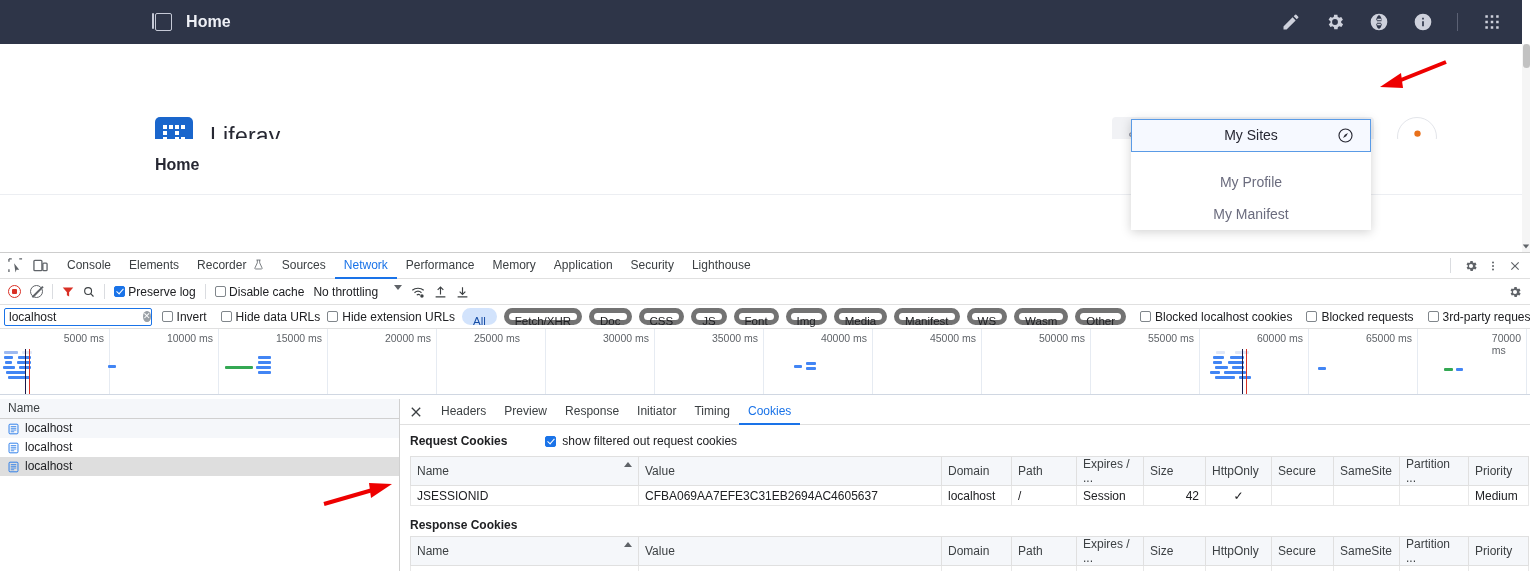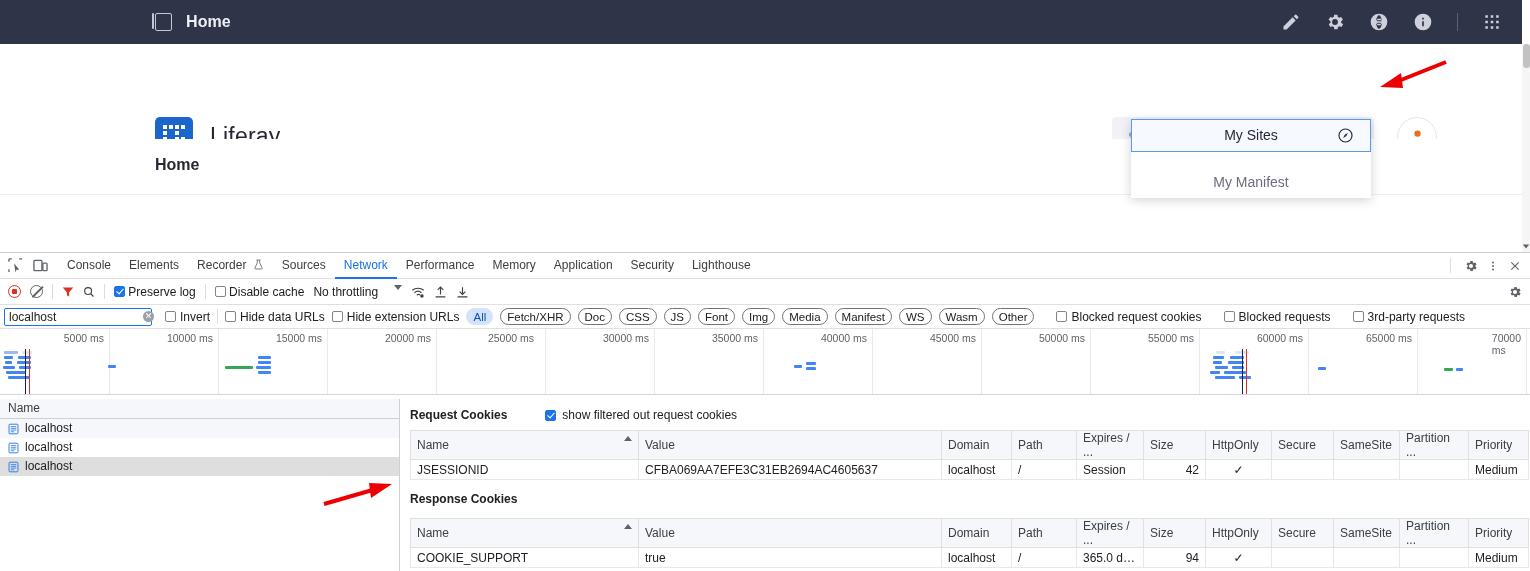--- a/index.html
+++ b/index.html
@@ -94,21 +94,21 @@
   .caret { width:0; height:0; border-left:4px solid transparent; border-right:4px solid transparent; border-top:5px solid #5f6368; }
   .gear-r { position:absolute; right:8px; }
 
   .dt-filterbar { height:24px; display:flex; align-items:center; gap:7px; padding:0 4px; border-bottom:1px solid #e0e0e0; }
   .filt-input {
     width:148px; height:18px; border:1px solid #1a73e8; border-radius:2px; font-size:12px;
     padding:0 18px 0 4px; color:#202124; font-family:"Liberation Sans", sans-serif; outline:none;
   }
   .filt-clear { position:relative; left:-16px; width:11px; height:11px; border-radius:50%; background:#9aa0a6; color:#fff; font-size:9px; line-height:11px; text-align:center; cursor:pointer; margin-right:-12px; }
   .fchk { display:flex; align-items:center; gap:4px; cursor:pointer; color:#202124; white-space:nowrap; }
-  .type-pill { height:17px; line-height:16px; padding:0 6px; border:1px solid #737373; border-radius:9px; cursor:pointer; color:#202124; font-size:11.5px; white-space:nowrap; background:#fff; }
+  .type-pill { height:17px; line-height:16px; padding:0 6px; border:5px solid #737373; border-radius:9px; cursor:pointer; color:#202124; font-size:11.5px; white-space:nowrap; background:#fff; }
   .type-pill.all { background:#d2e3fc; border-color:#d2e3fc; color:#174ea6; }
 
   
   .dt-overview { height:66px; position:relative; border-bottom:1px solid #d0d7e2; background:#fff; overflow:hidden; }
   .ov-tick { position:absolute; top:0; height:66px; border-left:1px solid #e6ebf2; }
   .ov-lbl { position:absolute; top:3px; font-size:10.5px; color:#5f6368; transform:translateX(-100%); padding-right:5px; }
   .ov-bar { position:absolute; height:3px; border-radius:1px; }
   .ov-line { position:absolute; top:20px; width:1px; height:46px; }
 
   
@@ -217,20 +217,21 @@
 
   <div class="lr-dd">
     <div class="lr-dd-item sel">
       <span>My Sites</span>
       <svg class="compass" viewBox="0 0 24 24" fill="none" stroke="#272833" stroke-width="1.6">
         <circle cx="12" cy="12" r="9.2"></circle>
           <path d="M15.5 8.5 13 13l-4.5 2.5L11 11z" fill="#272833" stroke="none"></path>
       </svg>
     </div>
     <div class="lr-dd-sp"></div>
+    <div class="lr-dd-item">My Profile</div>
     <div class="lr-dd-item">My Manifest</div>
   </div>
 
   <div class="pg-scroll">
     <div class="thumb"></div>
     <svg class="arr" viewBox="0 0 10 10">
         <path d="M1 3h8L5 8z" fill="#5f6368"></path>
       </svg>
   </div>
 </div>
@@ -343,21 +344,21 @@
     <span class="type-pill">Font</span>
     <span class="type-pill">Img</span>
     <span class="type-pill">Media</span>
     <span class="type-pill">Manifest</span>
     <span class="type-pill">WS</span>
     <span class="type-pill">Wasm</span>
     <span class="type-pill">Other</span>
     <span style="width:8px"></span>
     <span class="fchk">
       <span class="cb"></span>
-      <span>Blocked request cookies</span>
+      <span>Blocked localhost cookies</span>
     </span>
     <span style="width:8px"></span>
     <span class="fchk">
       <span class="cb"></span>
       <span>Blocked requests</span>
     </span>
     <span style="width:8px"></span>
     <span class="fchk">
       <span class="cb"></span>
       <span>3rd-party requests</span>
@@ -367,21 +368,21 @@
   <div class="dt-overview">
     <div class="ov-tick" style="left:109px"></div>
       <div class="ov-lbl" style="left:109px">5000 ms</div>
     <div class="ov-tick" style="left:218px"></div>
       <div class="ov-lbl" style="left:218px">10000 ms</div>
     <div class="ov-tick" style="left:327px"></div>
       <div class="ov-lbl" style="left:327px">15000 ms</div>
     <div class="ov-tick" style="left:436px"></div>
       <div class="ov-lbl" style="left:436px">20000 ms</div>
     <div class="ov-tick" style="left:545px"></div>
-      <div class="ov-lbl" style="left:539px">25000 ms</div>
+      <div class="ov-lbl" style="left:525px">25000 ms</div>
     <div class="ov-tick" style="left:654px"></div>
       <div class="ov-lbl" style="left:654px">30000 ms</div>
     <div class="ov-tick" style="left:763px"></div>
       <div class="ov-lbl" style="left:763px">35000 ms</div>
     <div class="ov-tick" style="left:872px"></div>
       <div class="ov-lbl" style="left:872px">40000 ms</div>
     <div class="ov-tick" style="left:981px"></div>
       <div class="ov-lbl" style="left:981px">45000 ms</div>
     <div class="ov-tick" style="left:1090px"></div>
       <div class="ov-lbl" style="left:1090px">50000 ms</div>
@@ -461,20 +462,31 @@
       <div class="req-row sel">
         <svg class="doc-ic" viewBox="0 0 16 16">
             <rect x="1.5" y="1" width="13" height="14" rx="1.5" fill="none" stroke="#1a73e8" stroke-width="1.3"></rect>
             <path d="M4 4.5h8M4 7h8M4 9.5h8M4 12h5" stroke="#1a73e8" stroke-width="1.1"></path>
           </svg>
         <span>localhost</span>
       </div>
     </div>
 
     <div class="det-pane">
+      <div class="det-tabbar">
+        <svg class="det-close" viewBox="0 0 24 24" fill="#3c4043">
+            <path d="M19 6.4 17.6 5 12 10.6 6.4 5 5 6.4l5.6 5.6L5 17.6 6.4 19l5.6-5.6 5.6 5.6 1.4-1.4-5.6-5.6z"></path>
+          </svg>
+        <div class="det-tab">Headers</div>
+        <div class="det-tab">Preview</div>
+        <div class="det-tab">Response</div>
+        <div class="det-tab">Initiator</div>
+        <div class="det-tab">Timing</div>
+        <div class="det-tab active">Cookies</div>
+      </div>
 
       <div class="det-content">
         <div class="sec-head">
           <span class="sec-title">Request Cookies</span>
           <span class="showfilt">
             <span class="cb on"></span>
             <span>show filtered out request cookies</span>
           </span>
         </div>
 
@@ -515,21 +527,21 @@
             <td class="num">42</td>
             <td class="ctr">✓</td>
             <td></td>
             <td></td>
             <td></td>
             <td>Medium</td>
           </tr>
         </tbody>
           </table>
 
-        <div class="sec-title" style="margin:12px 0 12px">Response Cookies</div>
+        <div class="sec-title" style="margin:12px 0 4px">Response Cookies</div>
 
         <table class="ck">
           <colgroup>
               <col style="width:228px">
               <col style="width:303px">
               <col style="width:70px">
               <col style="width:65px">
               <col style="width:67px">
               <col style="width:62px">
               <col style="width:66px">

